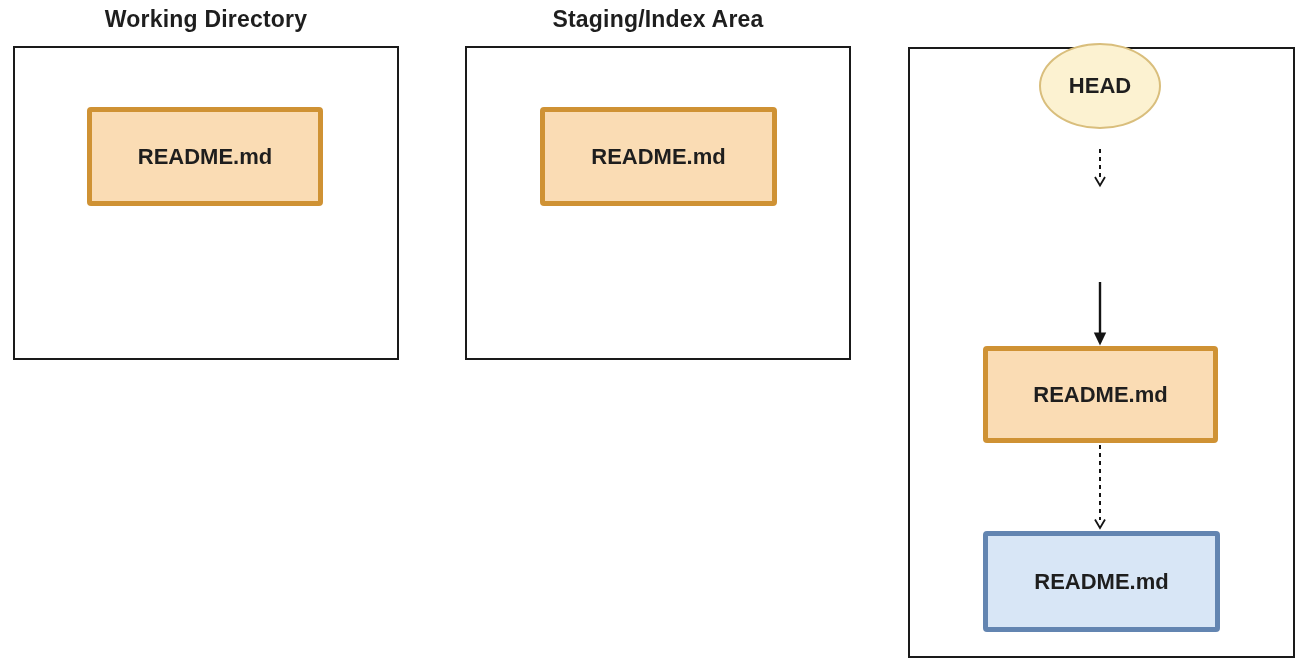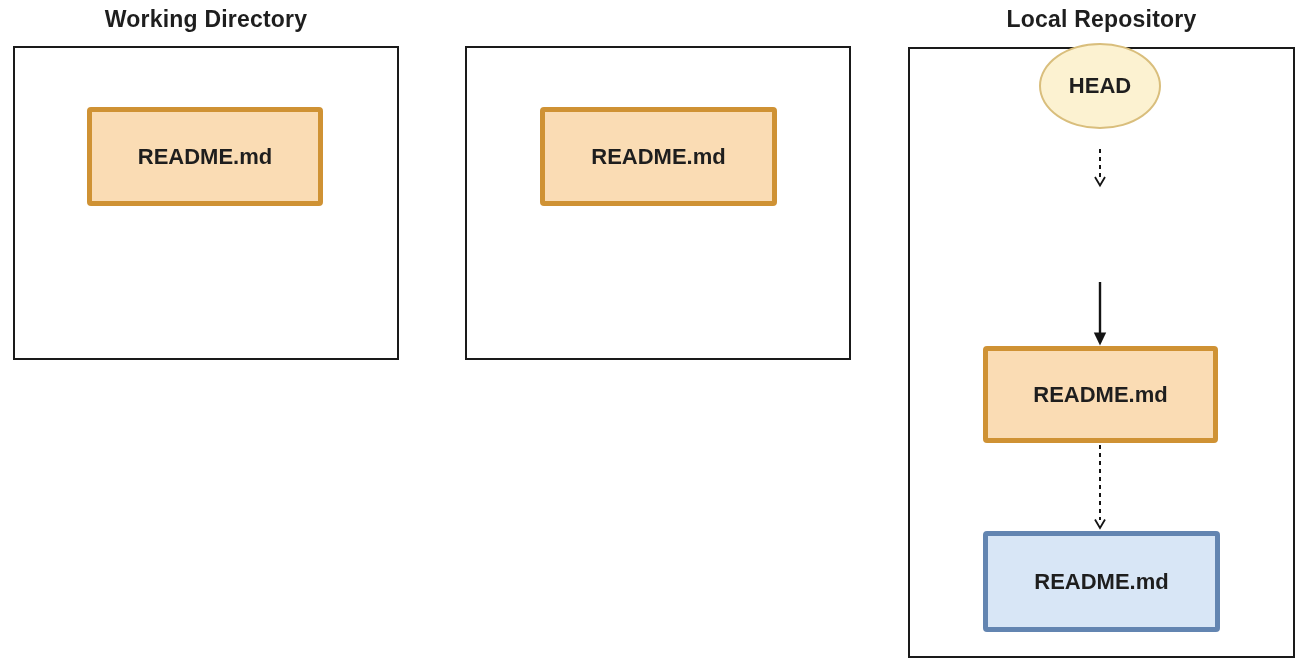--- a/index.html
+++ b/index.html
@@ -93,21 +93,21 @@
   .solid    { stroke: var(--arrow, #141414); stroke-width: 2.4; fill: none; }
   .openhead { stroke: var(--arrow, #141414); stroke-width: 1.8; fill: none; }
   .fillhead { fill: var(--arrow, #141414); }
 </style>
 </head>
 <body>
 
 <div class="canvas">
 
   <div class="panel-title t-wd">Working Directory</div>
-  <div class="panel-title t-lr">Local Repository</div>
+  <div class="panel-title t-st">Staging/Index Area</div>
 
   <div class="panel p-wd"></div>
   <div class="panel p-st"></div>
   <div class="panel p-lr"></div>
 
   <div class="file-box orange n-wd-file">
     <span>README.md</span>
   </div>
 
   <div class="file-box orange n-st-file">

